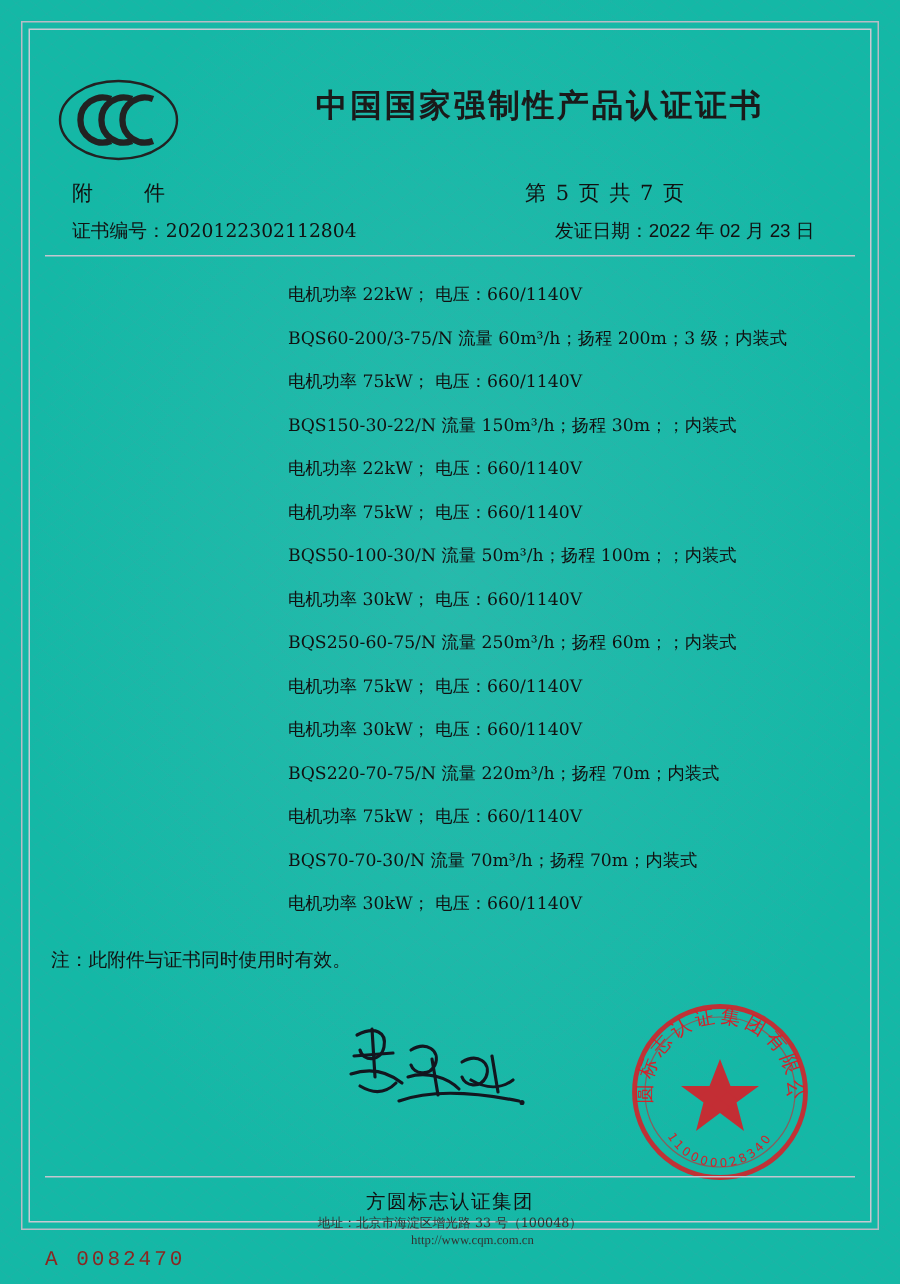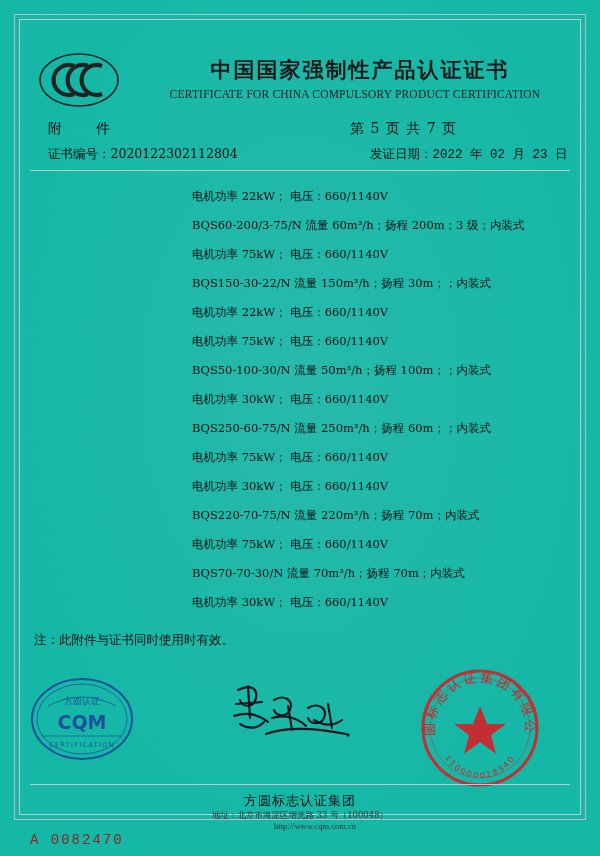--- a/index.html
+++ b/index.html
@@ -101,21 +101,21 @@
     font-size: 12.5px;
     color: #111;
     font-family: "DejaVu Serif", serif;
   }
   .issue-date {
     position: absolute;
     left: 370px;
     top: 146px;
     font-size: 12.5px;
     color: #111;
-    font-family: Liberation Mono, monospace;
+    font-family: Liberation Sans, sans-serif;
   }
   .hr-head {
     position: absolute;
     left: 30px;
     right: 30px;
     top: 170px;
     height: 0;
     border-top: 0.8px solid #c3c6cf;
   }
 
@@ -234,21 +234,20 @@
       <ellipse cx="41" cy="28" rx="39" ry="26" fill="none" stroke="#222" stroke-width="1.6"></ellipse>
       <g fill="none" stroke="#222" stroke-width="4.2" stroke-linecap="butt">
         <path d="M36 14 A15 15 0 1 0 36 42"></path>
         <path d="M50 14 A15 15 0 1 0 50 42"></path>
         <path d="M64 14 A15 15 0 1 0 64 42"></path>
       </g>
     </svg>
   </div>
 
   <div class="title-zh">中国国家强制性产品认证证书</div>
-  <div class="title-en">CERTIFICATE FOR CHINA COMPULSORY PRODUCT CERTIFICATION</div>
 
   <div class="attach-label">附　件</div>
   <div class="page-no">第 5 页 共 7 页</div>
   <div class="cert-no">证书编号：2020122302112804</div>
   <div class="issue-date">发证日期：2022 年 02 月 23 日</div>
 
   <div class="hr-head"></div>
 
   <div class="spec-list">
     <div class="spec-line">电机功率 22kW；  电压：660/1140V</div>
@@ -263,31 +262,20 @@
     <div class="spec-line">电机功率 75kW；  电压：660/1140V</div>
     <div class="spec-line">电机功率 30kW；  电压：660/1140V</div>
     <div class="spec-line">BQS220-70-75/N   流量 220m³/h；扬程 70m；内装式</div>
     <div class="spec-line">电机功率 75kW；  电压：660/1140V</div>
     <div class="spec-line">BQS70-70-30/N    流量 70m³/h；扬程 70m；内装式</div>
     <div class="spec-line">电机功率 30kW；  电压：660/1140V</div>
   </div>
 
   <div class="note">注：此附件与证书同时使用时有效。</div>
 
-  <div class="cqm-logo">
-    <svg viewBox="0 0 104 86" width="104" height="86">
-      <ellipse cx="52" cy="43" rx="50" ry="40" fill="none" stroke="#1d4f9c" stroke-width="2"></ellipse>
-      <ellipse cx="52" cy="43" rx="45" ry="35" fill="none" stroke="#1d4f9c" stroke-width="0.8"></ellipse>
-      <path d="M18 30 Q52 12 86 30" fill="none" stroke="#1d4f9c" stroke-width="0.8"></path>
-      <text x="52" y="28" text-anchor="middle" font-family="DejaVu Serif, serif" font-size="9" fill="#1d4f9c">方圆认证</text>
-      <text x="52" y="53" text-anchor="middle" font-family="DejaVu Sans, sans-serif" font-size="19" font-weight="bold" fill="#1d4f9c">CQM</text>
-      <text x="52" y="71" text-anchor="middle" font-family="DejaVu Sans, sans-serif" font-size="6.5" letter-spacing="1.3" fill="#1d4f9c">CERTIFICATION</text>
-      <line x1="12" y1="60" x2="92" y2="60" stroke="#1d4f9c" stroke-width="0.7"></line>
-    </svg>
-  </div>
 
   <div class="signature">
     <svg viewBox="0 0 130 70" width="130" height="70">
       <g fill="none" stroke="#12161f" stroke-width="2.1" stroke-linecap="round" stroke-linejoin="round">
         <path d="M10 12 C22 6 30 10 28 20 C26 30 14 30 12 22"></path>
         <path d="M8 26 L34 24"></path>
         <path d="M20 8 L22 40"></path>
         <path d="M6 38 C18 34 30 36 40 44"></path>
         <path d="M12 46 C22 52 30 50 36 44"></path>
         <path d="M46 22 C56 16 66 22 62 32 C58 40 48 38 46 32"></path>

